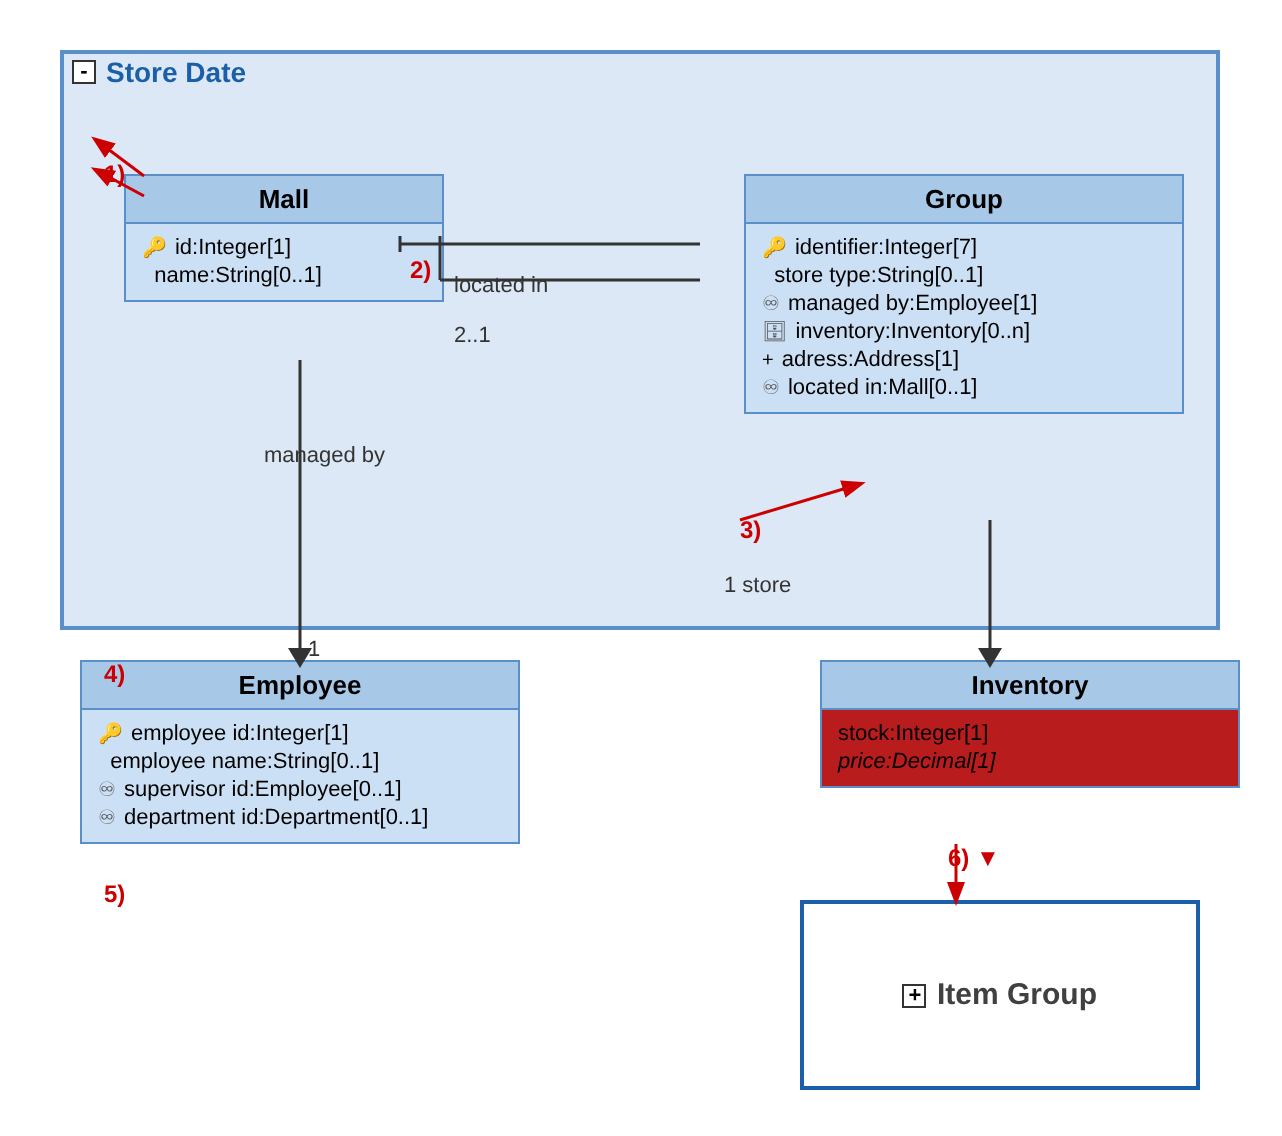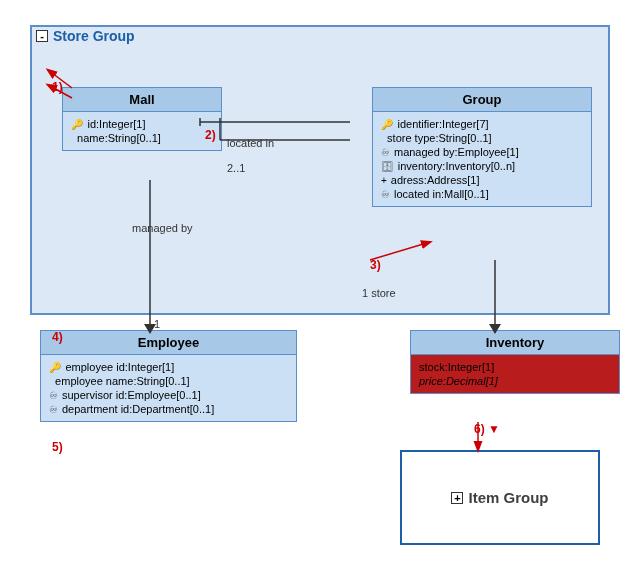--- a/index.html
+++ b/index.html
@@ -124,21 +124,21 @@
       top: 60px;
       left: 340px;
       width: 220px;
     }
 
     
     .employee-box {
       position: absolute;
       top: 320px;
       left: 30px;
-      width: 257px;
+      width: 220px;
       background: #cce0f5;
       border: 1px solid #5b8fc9;
     }
 
     
     .inventory-box {
       position: absolute;
       top: 320px;
       left: 400px;
       width: 210px;
@@ -199,21 +199,21 @@
     }
   </style>
 </head>
 <body>
 
 <div class="diagram-container">
 
   <div class="store-group-box">
     <div class="store-group-header">
       <span class="minus-icon">-</span>
-      <span class="store-group-title">Store Group</span>
+      <span class="store-group-title">Store Date</span>
     </div>
 
     <div class="uml-class mall-box">
       <div class="uml-class-header">
         <span>Mall</span>
       </div>
       <div class="uml-class-body">
         <div class="uml-attr">
           <span class="icon key-icon">🔑</span>
           <span>id:Integer[1]</span>

